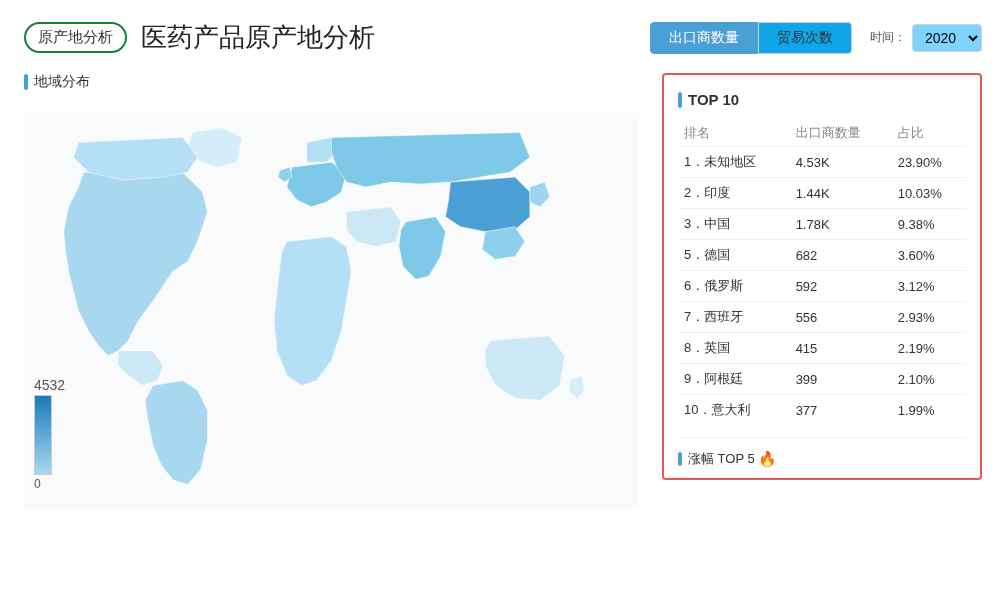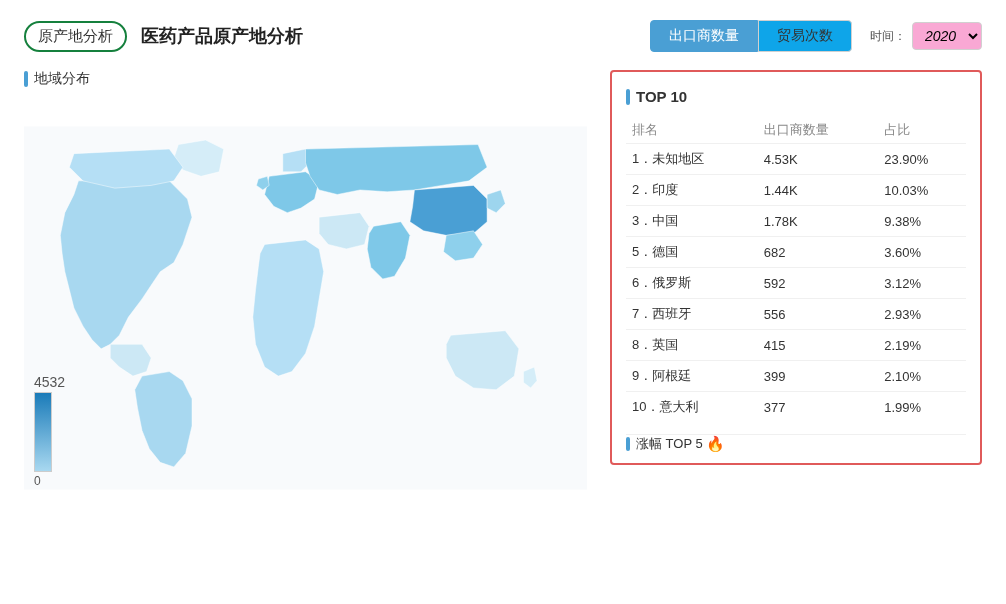--- a/index.html
+++ b/index.html
@@ -25,22 +25,22 @@
     .breadcrumb-badge {
       border: 2px solid #15803d;
       border-radius: 20px;
       padding: 4px 12px;
       color: #333;
       font-size: 15px;
       margin-right: 14px;
       white-space: nowrap;
     }
     .page-title {
-      font-size: 18px;
-      font-weight: bold;
+      font-size: 26px;
+      font-weight: normal;
       color: #222;
       flex: 1;
     }
     .tab-group {
       display: flex;
       align-items: center;
       gap: 0;
     }
     .tab-btn {
       padding: 6px 18px;
@@ -62,22 +62,21 @@
       font-size: 12px;
       color: #555;
     }
     .year-select {
       margin-left: 6px;
       padding: 4px 8px;
       border: 1px solid #d0d0d0;
       border-radius: 4px;
       font-size: 14px;
       cursor: pointer;
-      background: #f9a8d4;
-      font-style: italic;
+      background: #7dd3fc;
     }
     
     .body {
       display: flex;
       gap: 23px;
     }
     
     .map-area {
       flex: 1;
       position: relative;
@@ -128,21 +127,21 @@
       color: #555;
       margin-top: 2px;
     }
     
     .world-map-svg {
       width: 100%;
       height: 100%;
     }
     
     .right-panel {
-      width: 372px;
+      width: 320px;
       flex-shrink: 0;
     }
     .top10-box {
       border: 2px solid #e05a5a;
       border-radius: 4px;
       padding: 16px 14px 10px;
     }
     .top10-title {
       font-size: 15px;
       font-weight: bold;
@@ -174,21 +173,21 @@
     .top10-table tbody tr td {
       font-size: 13px;
       color: #333;
       padding: 6px 6px;
       border-top: 1px solid #f0f0f0;
     }
     .rise-top {
       display: flex;
       align-items: center;
       margin-top: 12px;
-      padding-top: 0;
+      padding-top: 12px;
       border-top: 1px solid #f0f0f0;
       font-size: 13px;
       color: #333;
     }
     .rise-top::before {
       content: '';
       display: inline-block;
       width: 4px;
       height: 14px;
       background: #4a9fd4;

